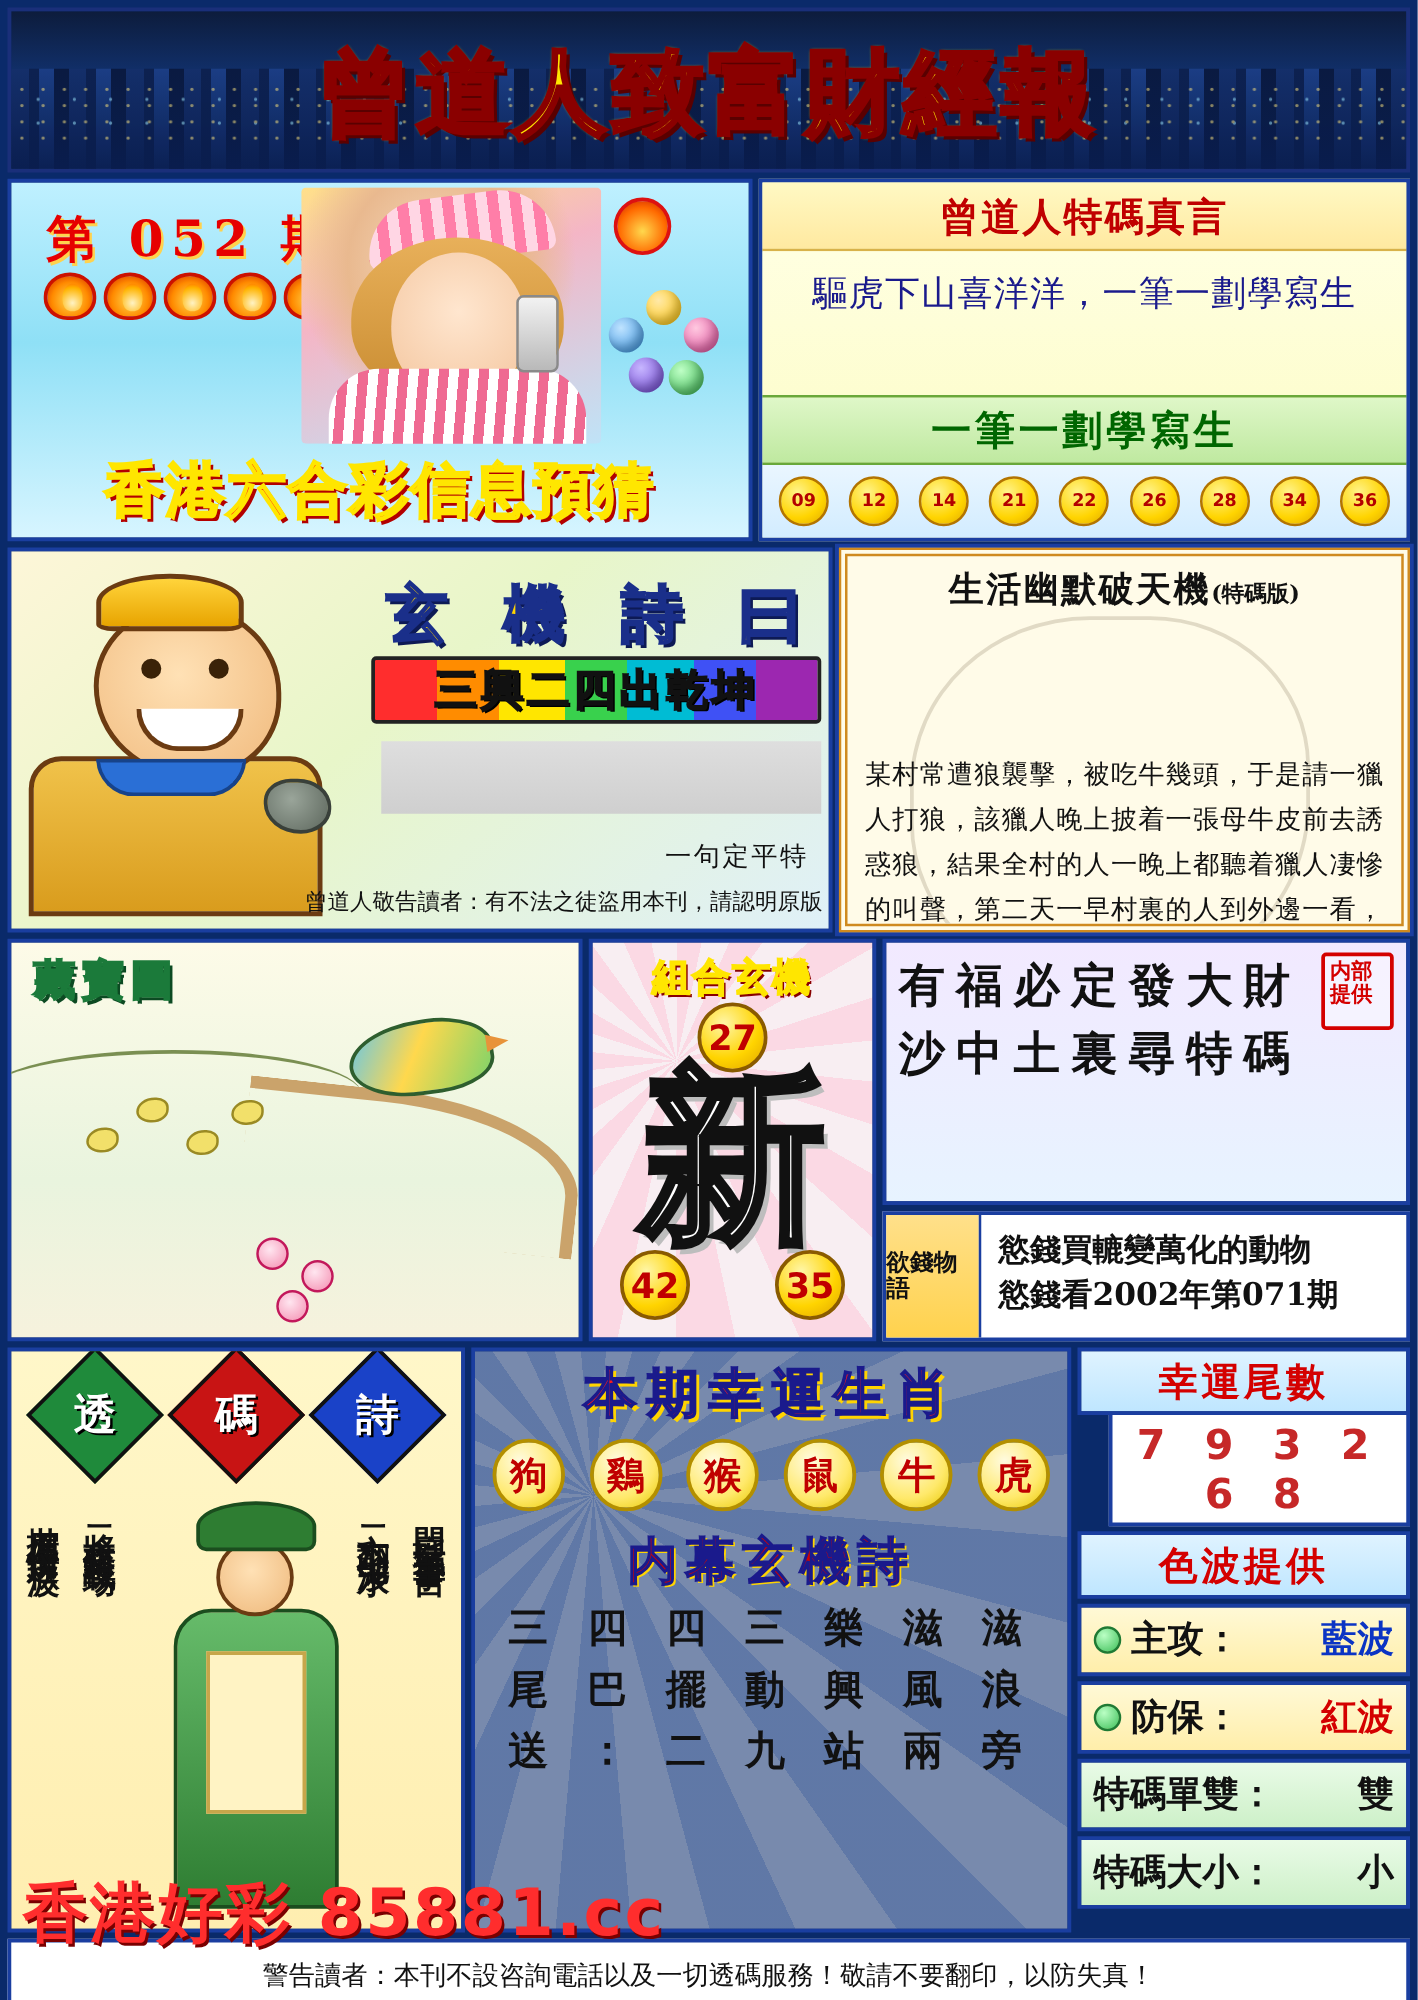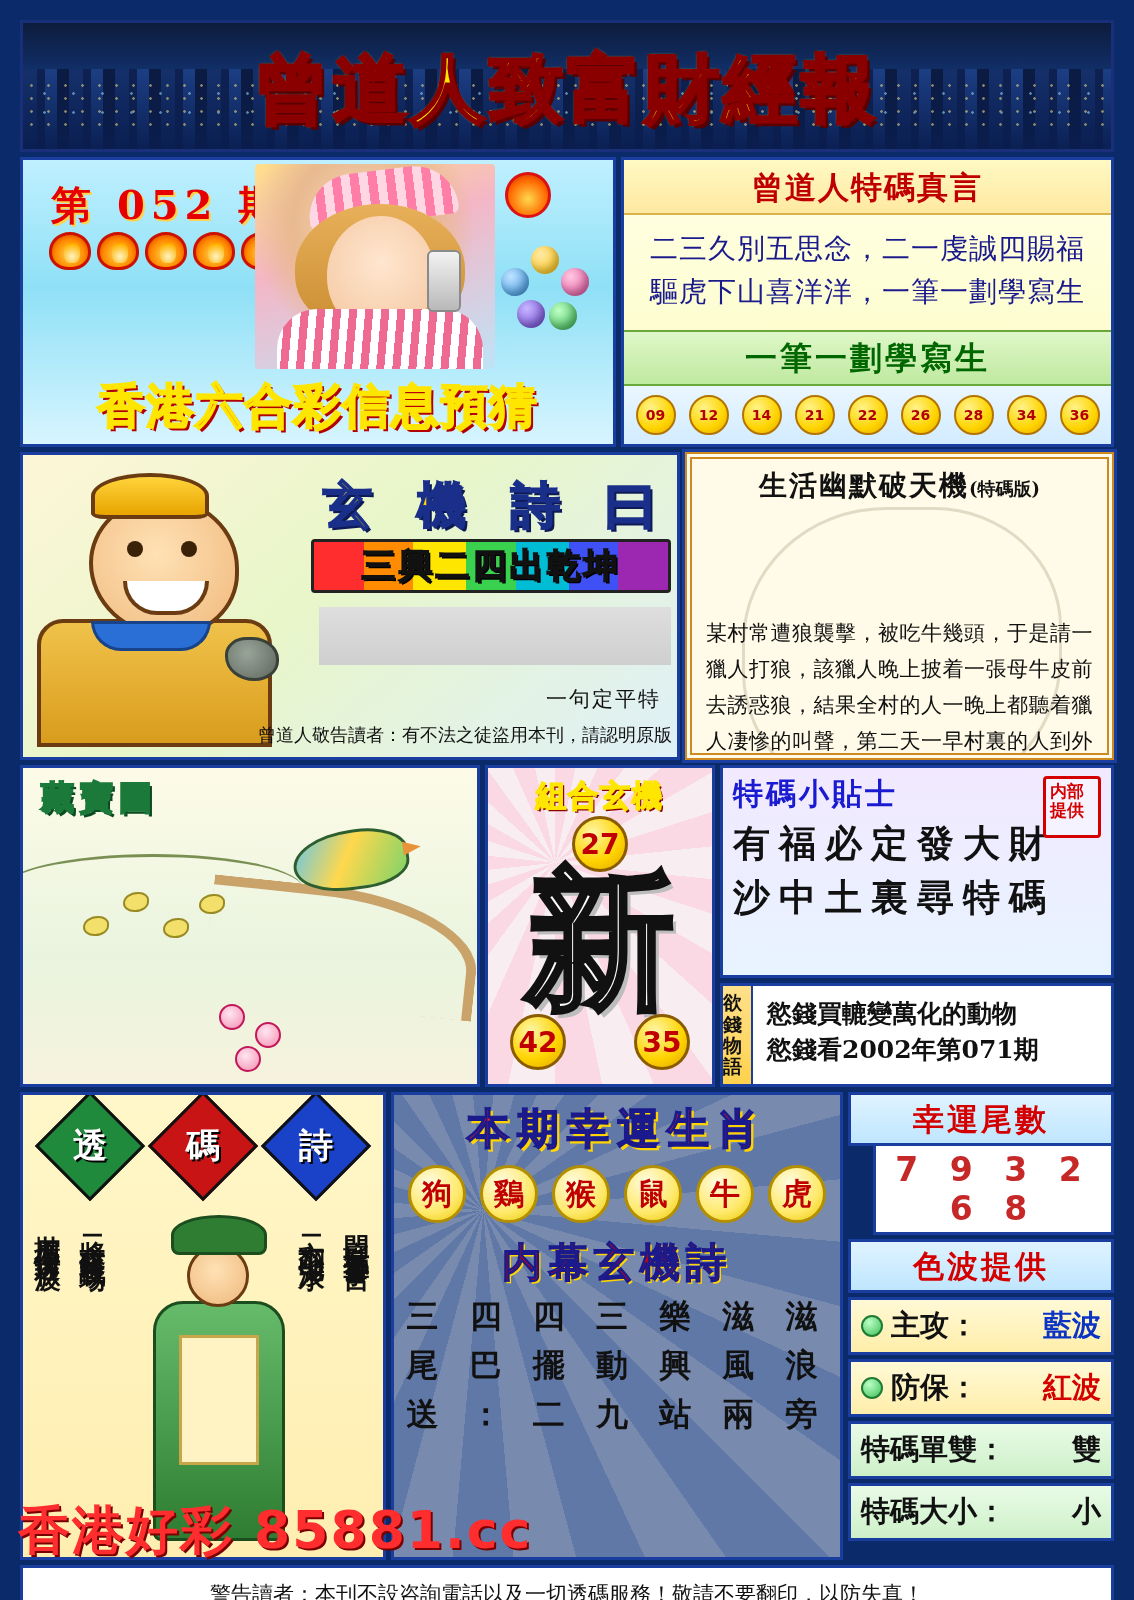--- a/index.html
+++ b/index.html
@@ -7,21 +7,21 @@
     width: 1134px; height: 1600px;
     font-family: "DejaVu Sans", "Liberation Sans", sans-serif;
     background: #ffffff;
     overflow: hidden;
     position: relative;
   }
   .page {
     width: 1134px; height: 1600px;
     position: relative;
     background: #0a2a6a;
-    padding: 20px;
+    padding: 6px;
   }
 
   
   .masthead {
     position: relative;
     height: 132px;
     background: linear-gradient(180deg,#0d1c3c 0%, #11306b 40%, #0a1b38 100%);
     border: 3px solid #1a2f7a;
     overflow: hidden;
   }
@@ -404,21 +404,21 @@
     font-family:"DejaVu Serif","Liberation Serif",serif;
     font-weight:700; font-size: 17px; line-height: 19px;
     padding: 3px 0 0 4px; letter-spacing:0;
     background: rgba(255,255,255,.4);
   }
   .animal-box {
     height: 104px; display:flex;
     border: 3px solid #1a3ea0; background:#ffffff;
   }
   .animal-tag {
-    width: 30px;
+    width: 76px;
     background: linear-gradient(180deg,#ffe08a,#ffd24d);
     border-right:2px solid #1a3ea0;
     display:flex; flex-direction:column; align-items:center; justify-content:center;
     font-family:"DejaVu Serif","Liberation Serif",serif;
     font-weight:700; font-size:19px; color:#111; line-height:1.12;
   }
   .animal-lines { flex:1; padding: 10px 6px 0 14px; }
   .animal-lines p {
     font-family:"DejaVu Serif","Liberation Serif",serif;
     font-weight:700; font-size: 25px; color:#111; line-height:1.45;
@@ -612,21 +612,20 @@
         <i style="left:64px;  top:22px; background:radial-gradient(circle at 35% 30%,#ffc9e0,#e0479a);"></i>
         <i style="left:20px;  top:54px; background:radial-gradient(circle at 35% 30%,#c7b6ff,#6a3fd0);"></i>
         <i style="left:52px;  top:56px; background:radial-gradient(circle at 35% 30%,#bfffc6,#31b34a);"></i>
       </div>
       <div class="subtitle">香港六合彩信息預猜</div>
     </div>
 
     <div class="oracle-box">
       <div class="oracle-head">曾道人特碼真言</div>
       <div class="oracle-lines">
-        <p>二三久別五思念，二一虔誠四賜福</p>
         <p>驅虎下山喜洋洋，一筆一劃學寫生</p>
       </div>
       <div class="hot-head">一筆一劃學寫生</div>
       <div class="hot-nums">
         <span class="n">09</span>
         <span class="n">12</span>
         <span class="n">14</span>
         <span class="n">21</span>
         <span class="n">22</span>
         <span class="n">26</span>
@@ -688,21 +687,20 @@
       <div class="combo-title">組合玄機</div>
       <div class="cball" style="left:84px; top:48px;">27</div>
       <div class="combo-big">新</div>
       <div class="cball" style="left:22px; bottom:14px;">42</div>
       <div class="cball" style="right:22px; bottom:14px;text-align:center;">35</div>
     </div>
 
     <div class="right-col">
       <div class="tips-box">
         <div class="stamp">内部提供</div>
-        <div class="tips-title">特碼小貼士</div>
         <div class="tips-line">有福必定發大財</div>
         <div class="tips-line">沙中土裏尋特碼</div>
       </div>
       <div class="animal-box">
         <div class="animal-tag">欲錢物語</div>
         <div class="animal-lines">
           <p>慾錢買轆變萬化的動物</p>
           <p>慾錢看2002年第071期</p>
         </div>
       </div>

